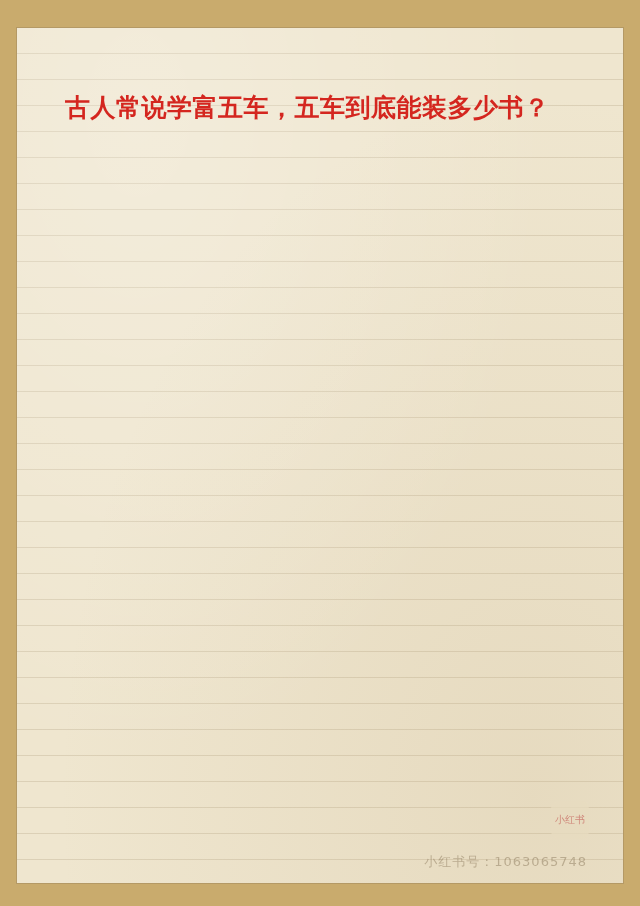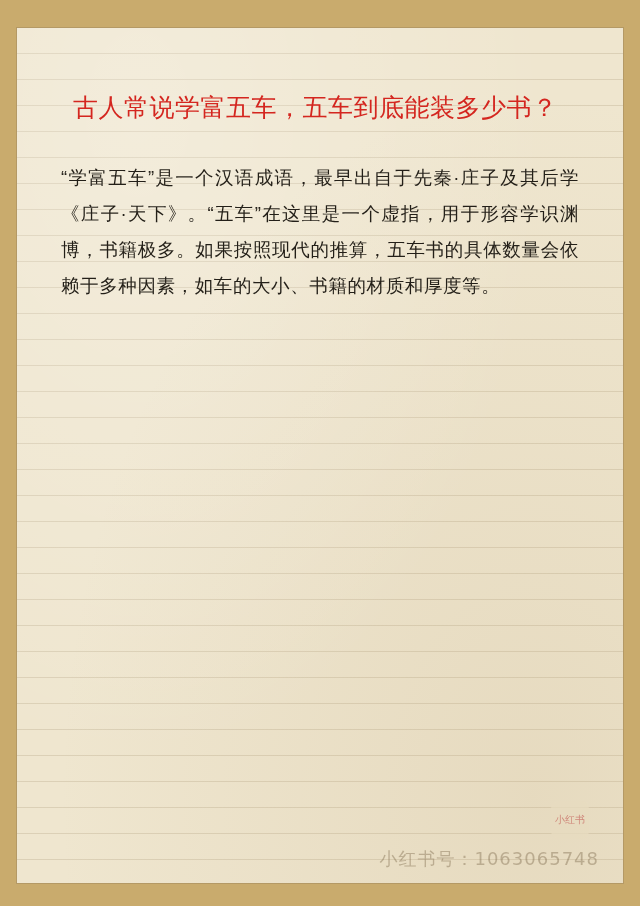--- a/index.html
+++ b/index.html
@@ -60,24 +60,24 @@
   }
   .content {
     position: relative;
     z-index: 2;
     padding: 62px 44px 0 44px;
     box-sizing: border-box;
   }
   .doc-title {
     color: #d4261f;
     font-size: 25px;
-    font-weight: normal;
+    font-weight: bold;
     letter-spacing: 0.5px;
     line-height: 34px;
-    margin: 0 0 36px 12px;
+    margin: 0 0 36px 4px;
     white-space: nowrap;
   }
   .para {
     font-size: 18.5px;
     line-height: 36px;
     color: #231f18;
     margin: 0 0 24px 0;
     text-align: justify;
     letter-spacing: 0.6px;
   }
@@ -98,41 +98,40 @@
     display: flex;
     align-items: center;
     justify-content: center;
     text-align: center;
     opacity: 0.75;
     z-index: 3;
     font-family: "DejaVu Sans", sans-serif;
   }
   .watermark-text {
     position: absolute;
-    right: 24px;
+    right: 36px;
     bottom: 12px;
-    font-size: 18px;
+    font-size: 13px;
     color: rgba(120,100,70,0.40);
     letter-spacing: 1px;
     z-index: 3;
     font-family: "DejaVu Sans", sans-serif;
   }
 </style>
 </head>
 <body>
 
 <div id="page">
   <div class="frame-outer"></div>
 
   <div class="sheet">
     <div class="content">
 
       <h1 class="doc-title">古人常说学富五车，五车到底能装多少书？</h1>
 
-      <p class="para">“学富五车”是一个汉语成语，最早出自于先秦·庄子及其后学《庄子·天下》。“五车”在这里是一个虚指，用于形容学识渊博，书籍极多。如果按照现代的推算，五车书的具体数量会依赖于多种因素，如车的大小、书籍的材质和厚度等。</p>
 
 
 
 
     </div>
 
     <div class="watermark-badge">小红书</div>
 
     <div class="watermark-text">小红书号：1063065748</div>
   </div>

